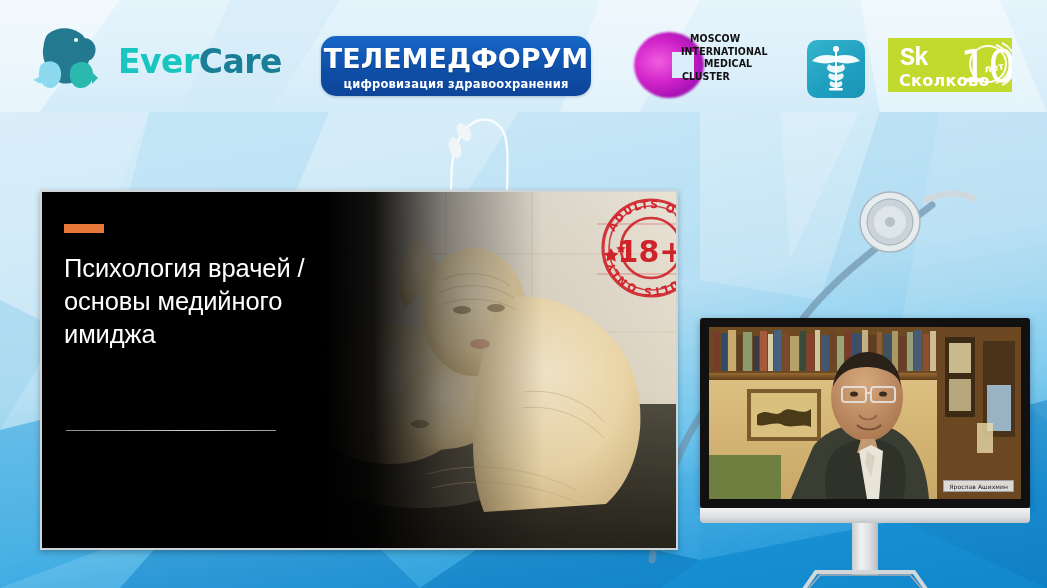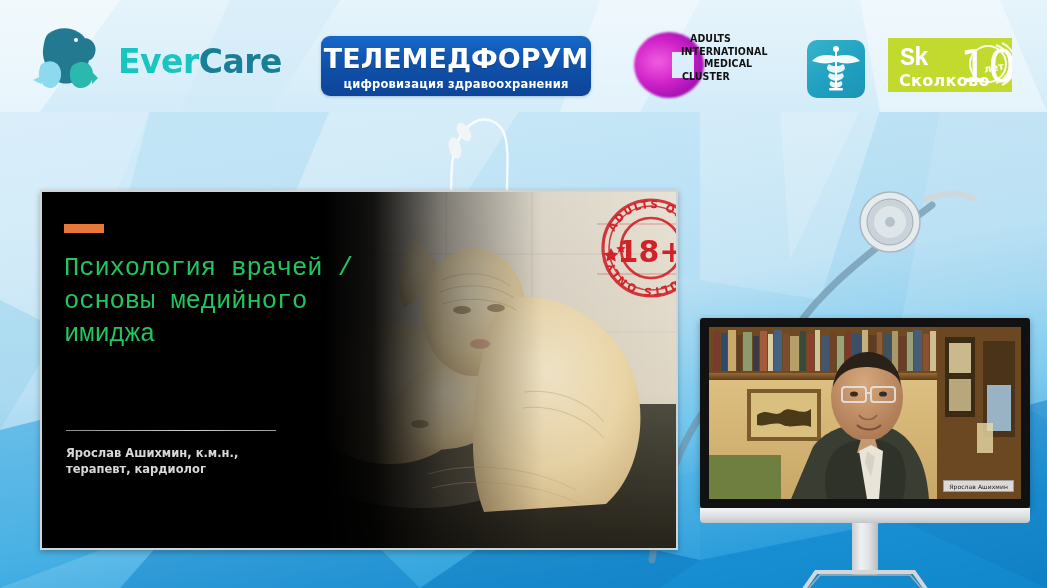--- a/index.html
+++ b/index.html
@@ -33,21 +33,21 @@
     font-size:33px; font-weight:bold; letter-spacing:-0.5px;
     font-family:"DejaVu Sans", sans-serif;
   }
   .ec-ever { color:#19c5c0; }
   .ec-care { color:#1a7f96; }
 
   
   .logo-tmf {
     position:absolute; left:321px; top:36px; width:270px; height:60px;
     background:linear-gradient(180deg,#1668c9 0%,#0f4fa8 55%,#0d4598 100%);
-    border-radius:9px;
+    border-radius:15px;
     box-shadow:0 1px 3px rgba(0,40,90,.25);
     text-align:center;
   }
   .tmf-main {
     color:#fff; font-weight:bold; font-size:27px; letter-spacing:0px;
     font-family:"DejaVu Sans", sans-serif; line-height:1;
     margin-top:9px; text-shadow:0 1px 1px rgba(0,0,0,.25);
   }
   .tmf-sub {
     color:#fff; font-weight:bold; font-size:11.5px; letter-spacing:.2px;
@@ -124,22 +124,22 @@
     position:absolute; left:0; top:0; width:352px; height:356px;
     background:linear-gradient(90deg,#000 0%,rgba(0,0,0,.92) 14%,rgba(0,0,0,.45) 34%,rgba(0,0,0,.05) 62%,rgba(0,0,0,0) 100%);
     z-index:3;
   }
   .accent-bar {
     position:absolute; left:22px; top:32px; width:40px; height:9px;
     background:#e8783a; z-index:5;
   }
   .slide-title {
     position:absolute; left:22px; top:60px; width:290px;
-    color:#22c55e; font-size:25.5px; line-height:33px; font-weight:400;
-    font-family:Liberation Mono, monospace; letter-spacing:-0.1px; z-index:5;
+    color:#ffffff; font-size:25.5px; line-height:33px; font-weight:400;
+    font-family:Liberation Sans, sans-serif; letter-spacing:-0.1px; z-index:5;
   }
   .slide-rule {
     position:absolute; left:24px; top:238px; width:210px; height:1px;
     background:linear-gradient(90deg,#8e8e8e,#cfcfcf 60%,#9a9a9a);
     z-index:5;
   }
   .slide-byline {
     position:absolute; left:24px; top:254px; width:240px;
     color:#d8d8d8; font-size:11.5px; line-height:15.5px; font-weight:bold;
     font-family:"DejaVu Sans", sans-serif; z-index:5;
@@ -243,21 +243,21 @@
 
     <div class="logo-tmf">
       <div class="tmf-main">ТЕЛЕМЕДФОРУМ</div>
       <div class="tmf-sub">цифровизация здравоохранения</div>
     </div>
 
     <div class="logo-mimc">
       <div class="mimc-blob"></div>
       <div class="mimc-notch"></div>
       <div class="mimc-text">
-        <div class="mimc-l1">ADULTS</div>
+        <div class="mimc-l1">MOSCOW</div>
         <div class="mimc-l2">INTERNATIONAL</div>
         <div class="mimc-l3">MEDICAL</div>
         <div class="mimc-l4">CLUSTER</div>
       </div>
     </div>
 
     <div class="logo-cad">
       <svg width="58" height="58" viewBox="0 0 58 58">
         <g fill="#ffffff">
           <rect x="28" y="10" width="2" height="38" rx="1"></rect>
@@ -340,21 +340,20 @@
         <ellipse cx="96" cy="232" rx="9" ry="4" fill="#8a7a5c" opacity="0.7"></ellipse>
         <rect width="352" height="356" fill="#e8c98a" opacity="0.12"></rect>
       </svg>
       <div class="slide-fade"></div>
     </div>
 
     <div class="accent-bar"></div>
 
     <div class="slide-title">Психология врачей / основы медийного имиджа</div>
     <div class="slide-rule"></div>
-    <div class="slide-byline">Ярослав Ашихмин, к.м.н., терапевт, кардиолог</div>
 
     <svg class="stamp" viewBox="0 0 108 108">
       <defs>
         <path id="arcTop" d="M54,54 m-40,0 a40,40 0 0 1 80,0" fill="none"></path>
         <path id="arcBot" d="M54,54 m40,0 a40,40 0 0 1 -80,0" fill="none"></path>
       </defs>
       <circle cx="54" cy="54" r="48" fill="none" stroke="#cf2229" stroke-width="3.2" opacity="0.9"></circle>
       <circle cx="54" cy="54" r="42" fill="none" stroke="#cf2229" stroke-width="1.6" opacity="0.85"></circle>
       <circle cx="54" cy="54" r="30" fill="none" stroke="#cf2229" stroke-width="2.6" opacity="0.9"></circle>
       <text font-family="DejaVu Sans, sans-serif" font-size="10.5" font-weight="bold" fill="#cf2229" letter-spacing="1.6">

